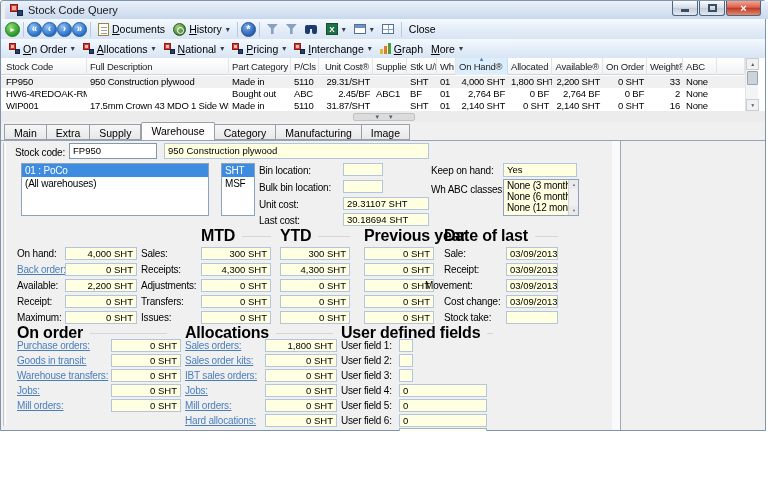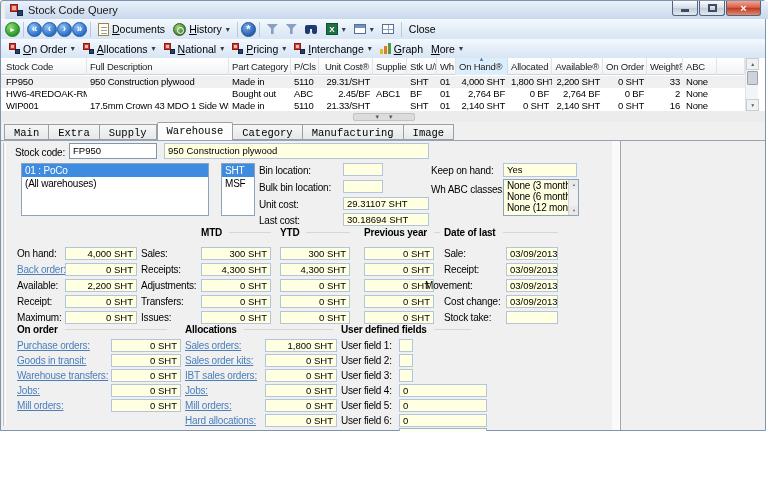--- a/index.html
+++ b/index.html
@@ -90,40 +90,40 @@
   .c8{left:455px;width:52px}.c9{left:507px;width:44px}.c10{left:551px;width:51px}.c11{left:602px;width:44px}
   .c12{left:646px;width:36px}.c13{left:682px;width:34px}.cfill{left:716px;width:28px}
   .vscroll { position:absolute; left:744px; top:0; width:13px; height:53px; background:#f3f4f6; border-left:1px solid #dfe2e6; }
   .sbtn { position:absolute; left:0; width:13px; height:12px; background:#f0f1f3; border:1px solid #c9cdd4; color:#5a5a5a; font-size:5px; display:flex; align-items:center; justify-content:center; }
   .sthumb { position:absolute; left:1px; top:13px; width:11px; height:14px; background:#cdd3db; border:1px solid #9aa3ad; border-radius:1px; }
   
   .hsplit { position:absolute; left:0; top:110px; width:764px; height:11px; background:#ececec; }
   .hsplit .handle { position:absolute; left:352px; top:2px; width:62px; height:8px; background:#dcdcdc; border:1px solid #c2c2c2; border-radius:2px; display:flex; align-items:center; justify-content:center; gap:10px; color:#55606b; font-size:7px; line-height:6px; }
   
   .tabstrip { position:absolute; left:3px; top:121px; height:18px; display:flex; align-items:flex-end; z-index:3; }
-  .tab { height:16px; padding:2px 9px 0 9px; font-size:10.5px; background:linear-gradient(#f6f6f6,#e6e8ea); border:1px solid #9aa0a8; border-left:none; white-space:nowrap;font-family:Liberation Mono, monospace; }
+  .tab { height:16px; padding:2px 9px 0 9px; font-size:10.5px; background:linear-gradient(#f6f6f6,#e6e8ea); border:1px solid #9aa0a8; border-left:none; white-space:nowrap; }
   .tab:first-child { border-left:1px solid #9aa0a8; }
   .tab.active { height:18px; background:#fcfcfc; border:1px solid #9aa0a8; border-bottom:none; border-radius:2px 2px 0 0; position:relative; z-index:4; font-size:10.5px; }
   .pagetop { position:absolute; left:0; top:139px; width:764px; height:1px; background:#9aa4b0; z-index:2; }
   .page { position:absolute; left:0; top:140px; width:764px; height:289px; background:#f0f0f0; }
   .vdivider { position:absolute; left:611px; top:0; width:9px; height:289px; background:#fafafa; border-right:1px solid #9fa9b4; }
   .lgrip { position:absolute; left:2px; top:2px; width:3px; height:283px; border-left:1px solid #c6c6c6; border-right:1px solid #fdfdfd; }
   
   .lbl { position:absolute; font-size:10px; letter-spacing:-0.2px; white-space:nowrap; color:#000; }
   .fld { position:absolute; background:#ffffe1; border:1px solid #b3c5dd; font-size:9.5px; line-height:10px; padding:1px 3px; white-space:nowrap; overflow:hidden; }
   .fld.white { background:#fff; border-color:#8097ad; }
   .link { color:#4a7ebb; text-decoration:underline; cursor:pointer; }
   .listbox { position:absolute; background:#fff; border:1px solid #8ba3bc; font-size:10px; letter-spacing:-0.2px; overflow:hidden; }
   .listbox .item { height:13px; line-height:13px; padding:0 3px; white-space:nowrap; }
   .listbox .item.selitem { background:#3d8ce0; color:#fff; }
   .listbox.yellow { background:#ffffe1; }
   .listbox.yellow .item { height:11px; line-height:11px; }
   .mini-scroll { position:absolute; right:0; top:0; width:10px; height:100%; background:#f0f0f0; border-left:1px solid #d4d4d4; }
   .mini-scroll .a { position:absolute; left:0; width:10px; height:9px; color:#707070; font-size:4px; display:flex; align-items:center; justify-content:center; background:#e9e9e9; }
-  .sect { position:absolute; display:flex; align-items:center; font-size:10px; font-weight:bold; letter-spacing:-0.2px; white-space:nowrap; }
+  .sect { position:absolute; display:flex; align-items:center; font-size:16px; font-weight:bold; letter-spacing:-0.2px; white-space:nowrap; }
   .sect .rule { flex:1; height:1px; background:#d6d6d6; margin-left:7px; min-width:6px; }
   .sliver { position:absolute; left:398px; top:287px; width:88px; height:3px; background:#ffffe1; border:1px solid #9db4d0; border-bottom:none; }
 </style>
 </head>
 <body>
 
 <div class="screen">
 <div class="window">
 
   <div class="titlebar">
@@ -305,21 +305,21 @@
       <span class="gc c10 num">2,764 BF</span>
           <span class="gc c11 num">0 BF</span>
       <span class="gc c12 num">2</span>
           <span class="gc c13">None</span>
     </div>
     <div class="grow" style="top:42px">
       <span class="gc c0">WIP001</span>
           <span class="gc c1">17.5mm Crown 43 MDO 1 Side WIP</span>
       <span class="gc c2">Made in</span>
           <span class="gc c3">5110</span>
-      <span class="gc c4 num">21.33/SHT</span>
+      <span class="gc c4 num">31.87/SHT</span>
           <span class="gc c5"></span>
       <span class="gc c6">SHT</span>
           <span class="gc c7">01</span>
       <span class="gc c8 num">2,140 SHT</span>
           <span class="gc c9 num">0 SHT</span>
       <span class="gc c10 num">2,140 SHT</span>
           <span class="gc c11 num">0 SHT</span>
       <span class="gc c12 num">16</span>
           <span class="gc c13">None</span>
     </div>

